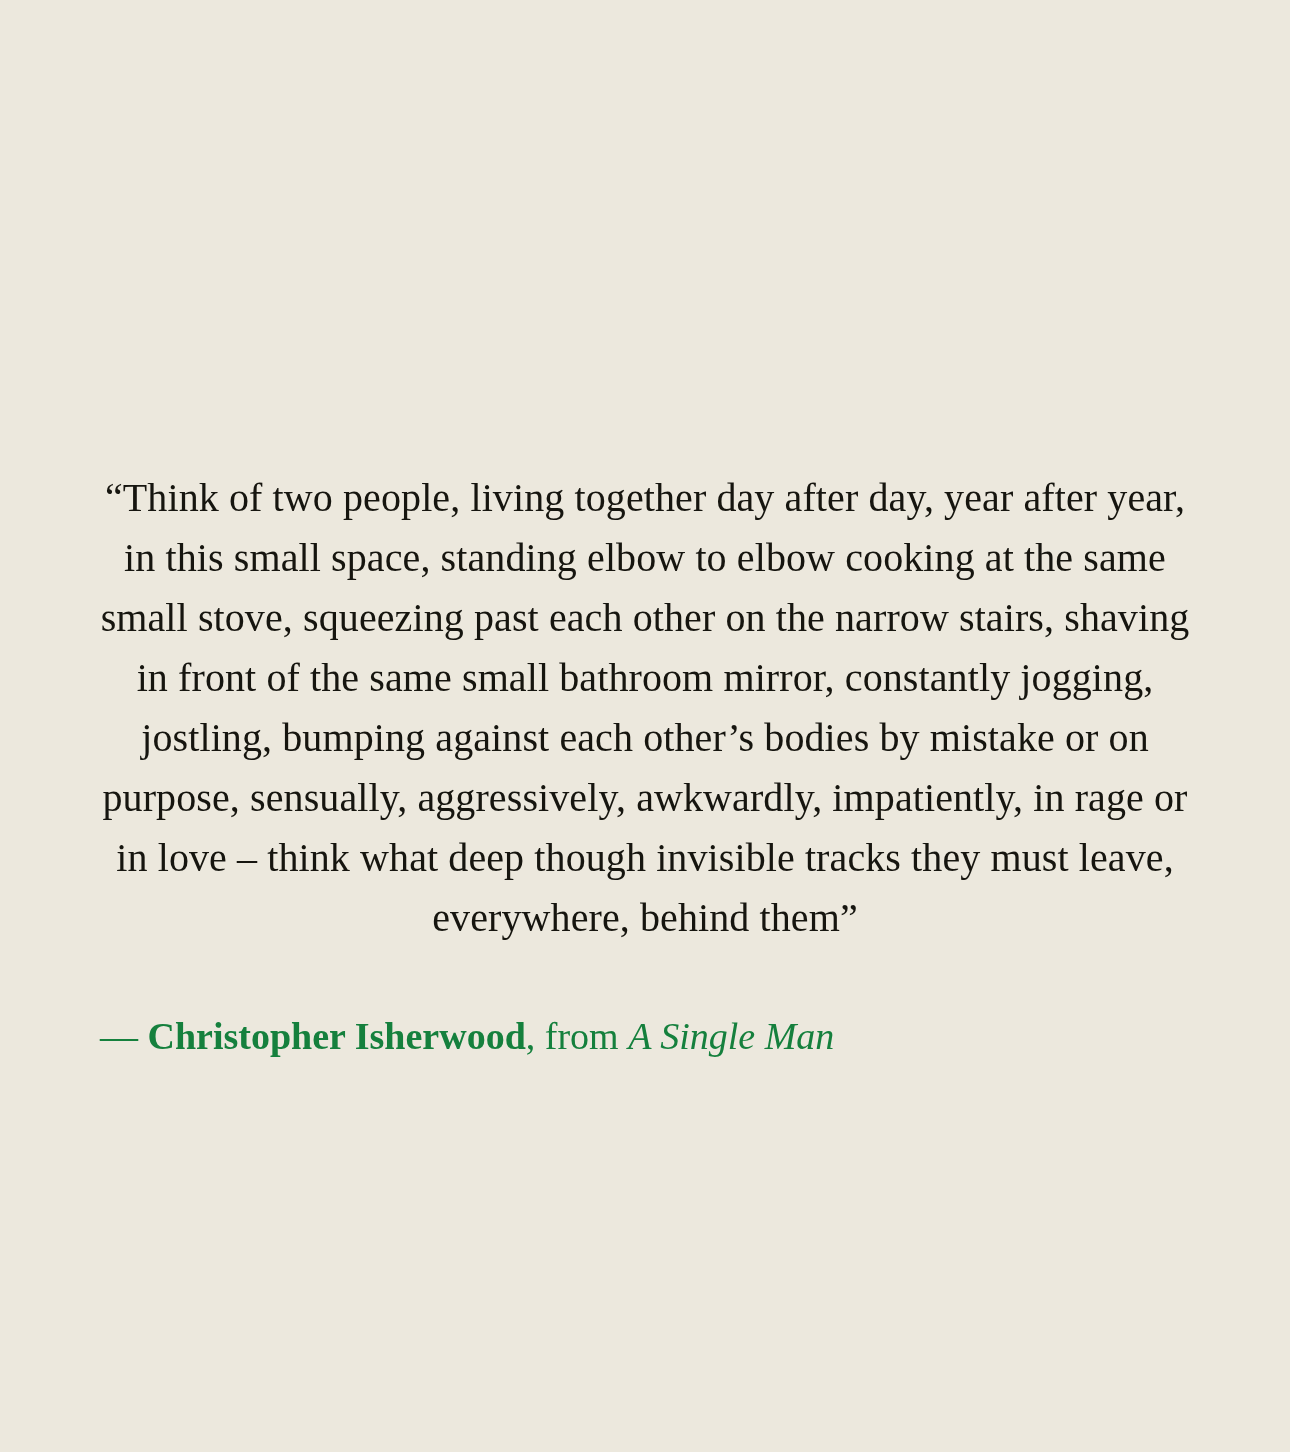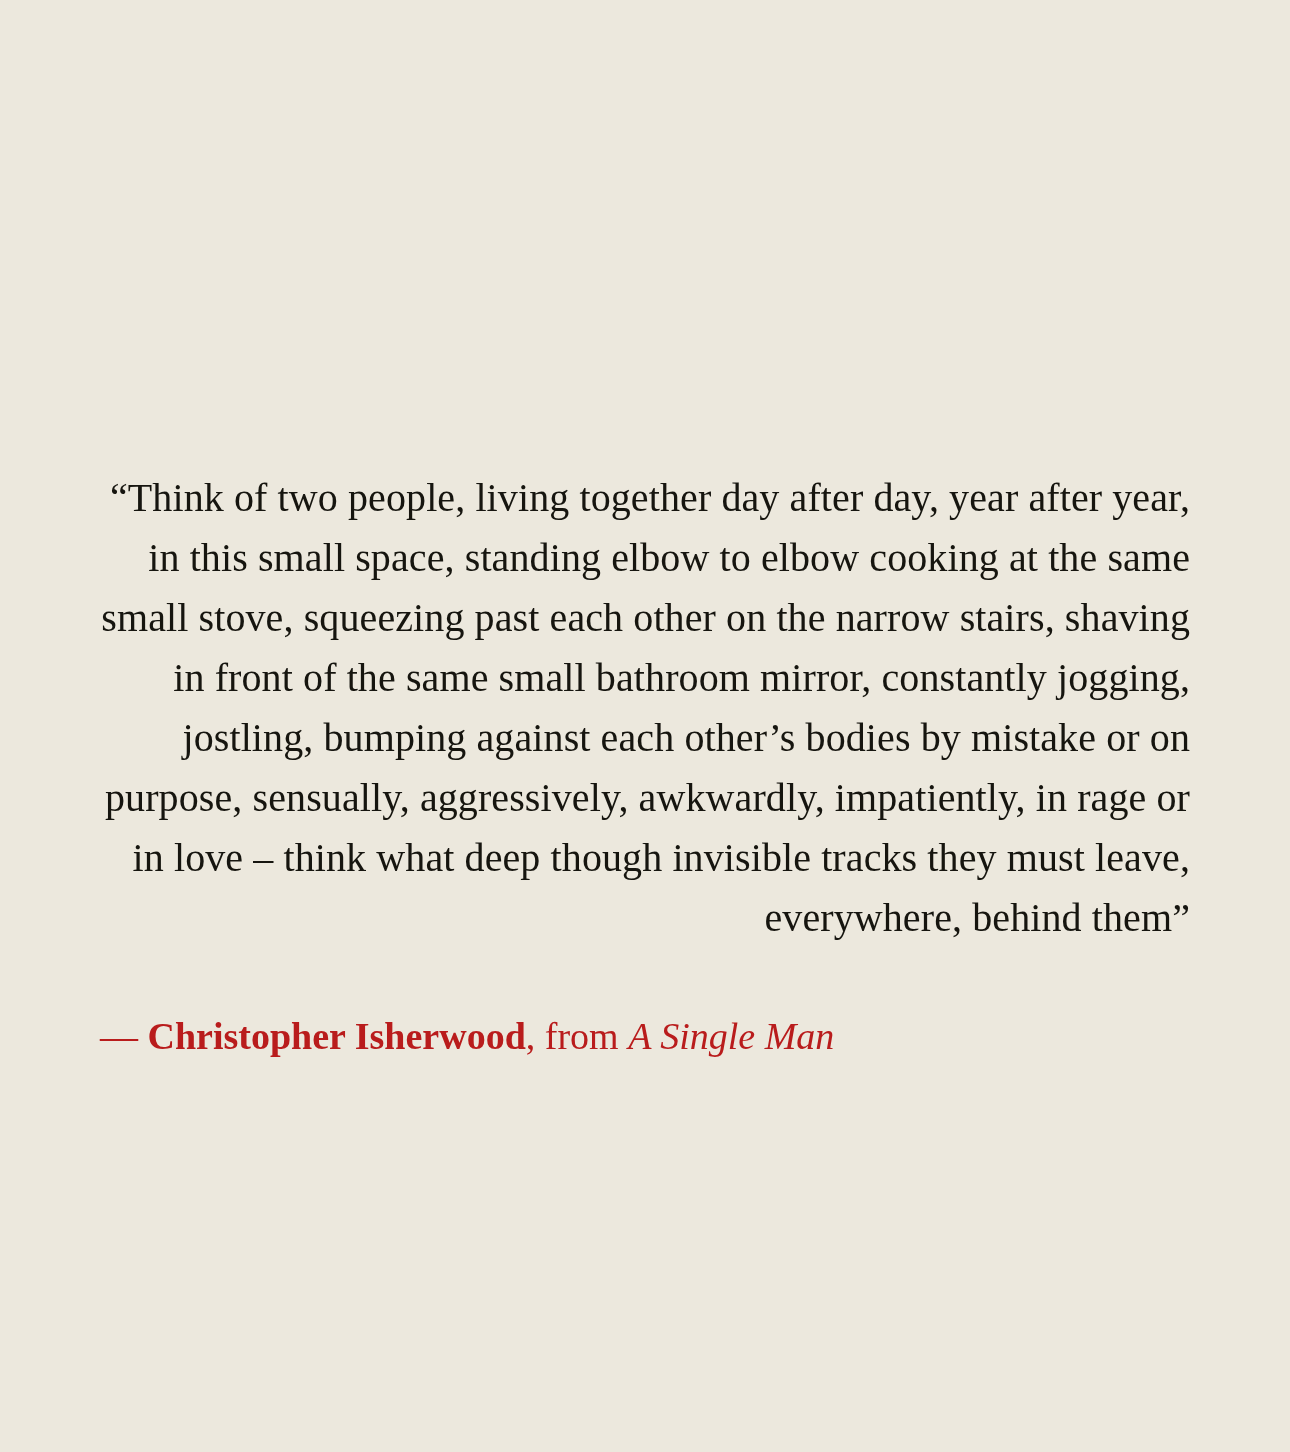--- a/index.html
+++ b/index.html
@@ -26,28 +26,28 @@
     top: 468px;
     width: 1090px;
   }
   .quote {
     font-family: "Liberation Serif", serif;
     font-size: 40px;
     line-height: 60px;
     color: #16150f;
     letter-spacing: 0.1px;
     margin: 0;
-    text-align: right;
+    text-align: center;
   }
   .attribution {
     margin-top: 62px;
     font-family: "Liberation Serif", serif;
     font-size: 38px;
     line-height: 52px;
-    color: #b91c1c;
+    color: #15803d;
   }
   .attr-dash {
     font-weight: 400;
   }
   .attr-author {
     font-weight: 700;
   }
   .attr-from {
     font-weight: 400;
   }

